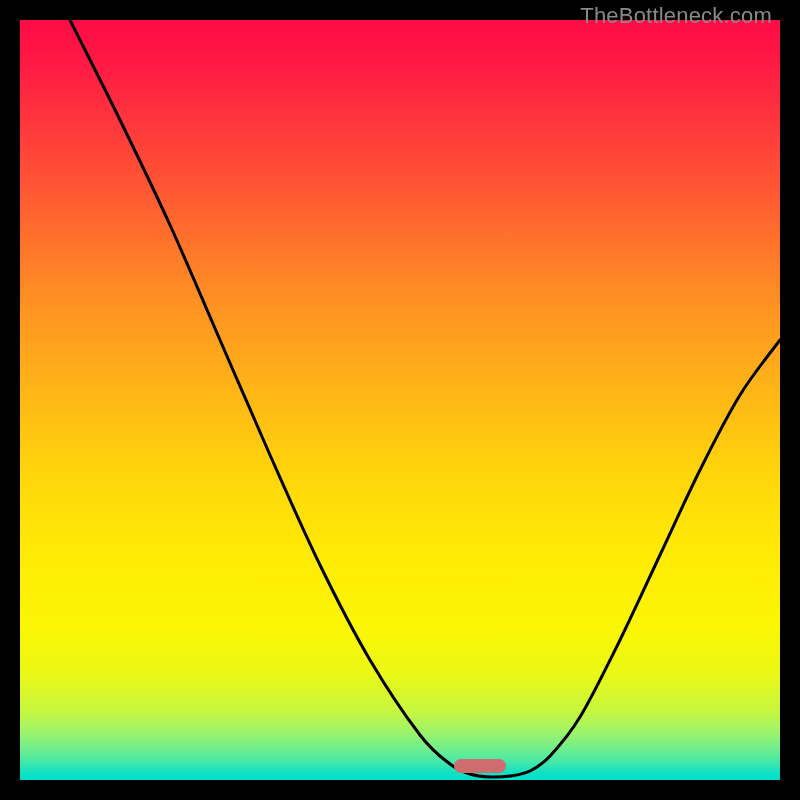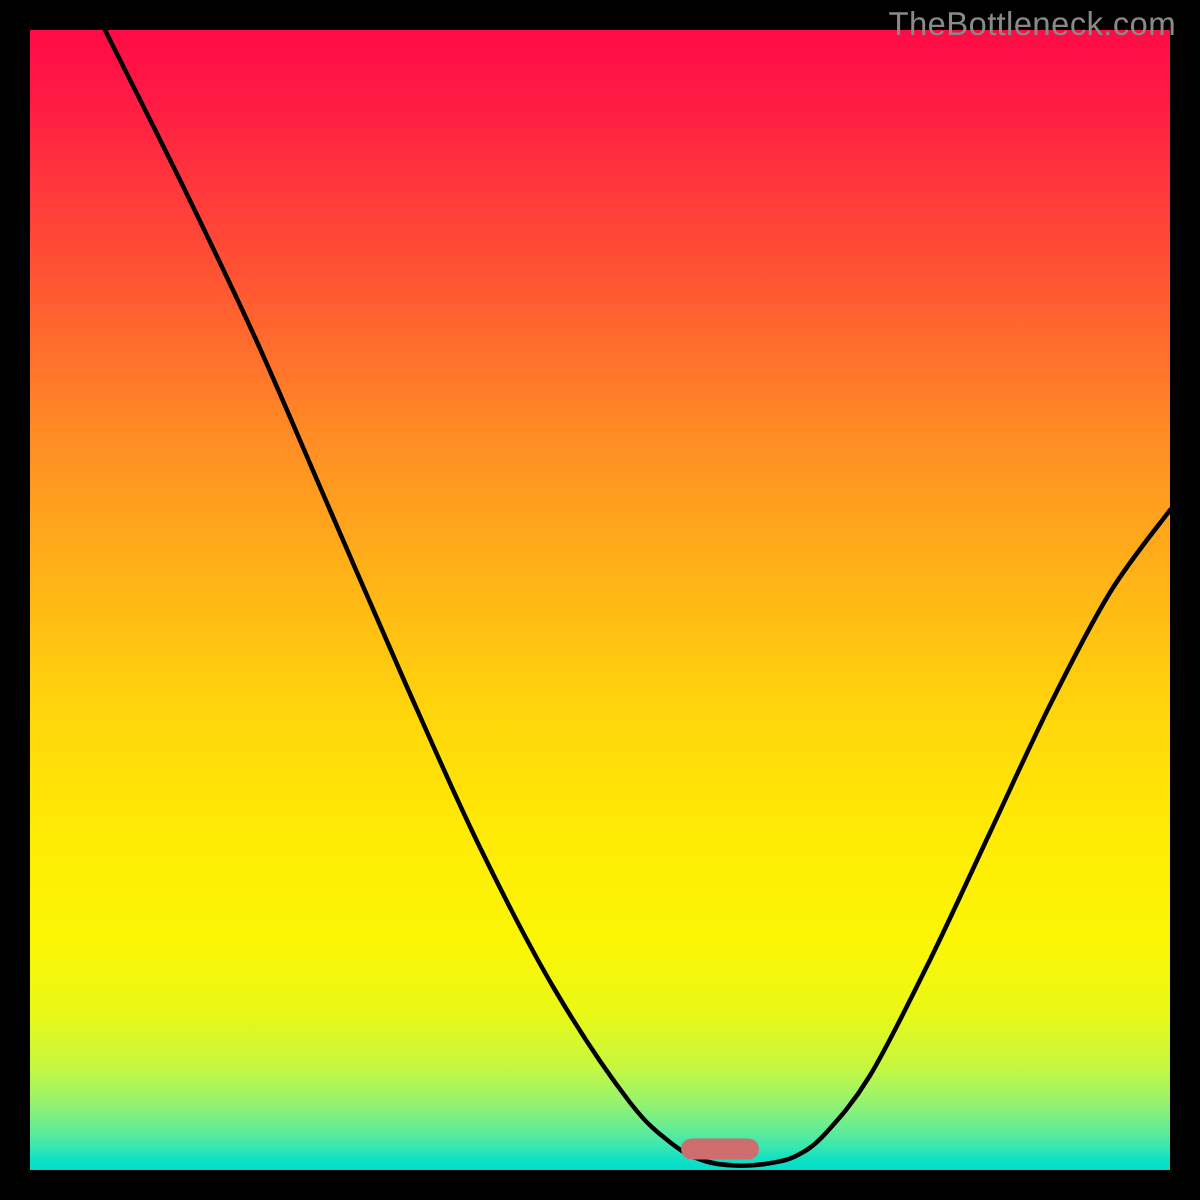--- a/index.html
+++ b/index.html
@@ -55,21 +55,21 @@
     width: 52px;
     height: 14px;
     background: #cd6d6e;
     border-radius: 7px;
     left: 434px;
     top: 739px;
   }
   .watermark {
     position: absolute;
     top: 3px;
-    right: 16px;
+    right: 28px;
     font-family: Arial, Helvetica, sans-serif;
     font-size: 22px;
     font-weight: 500;
     color: #89898a;
     letter-spacing: 0.2px;
   }
 </style>
 </head>
 <body>
 

